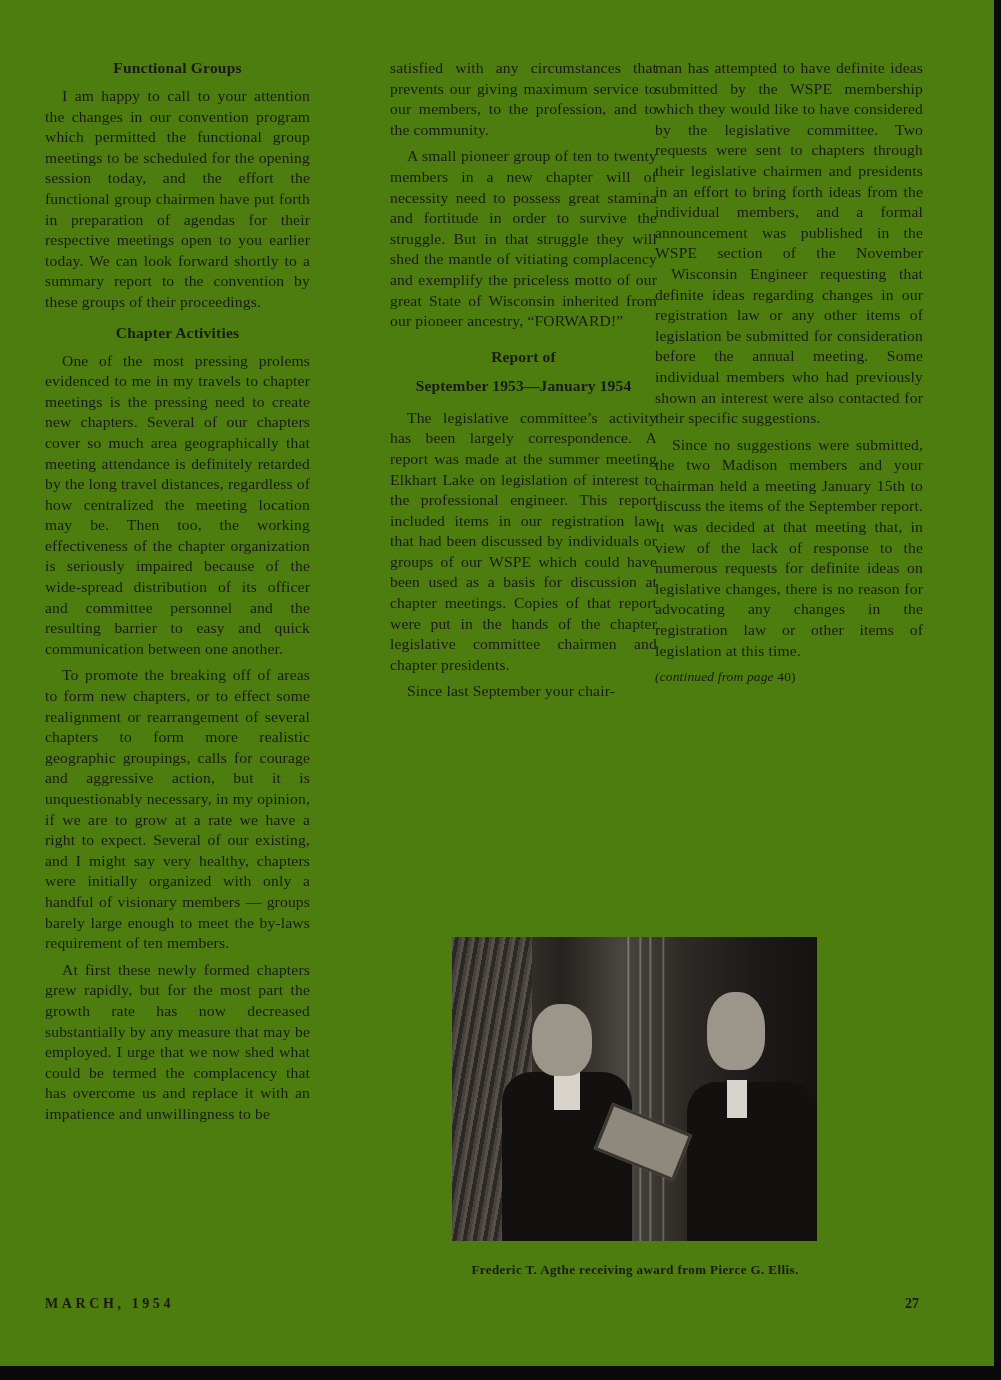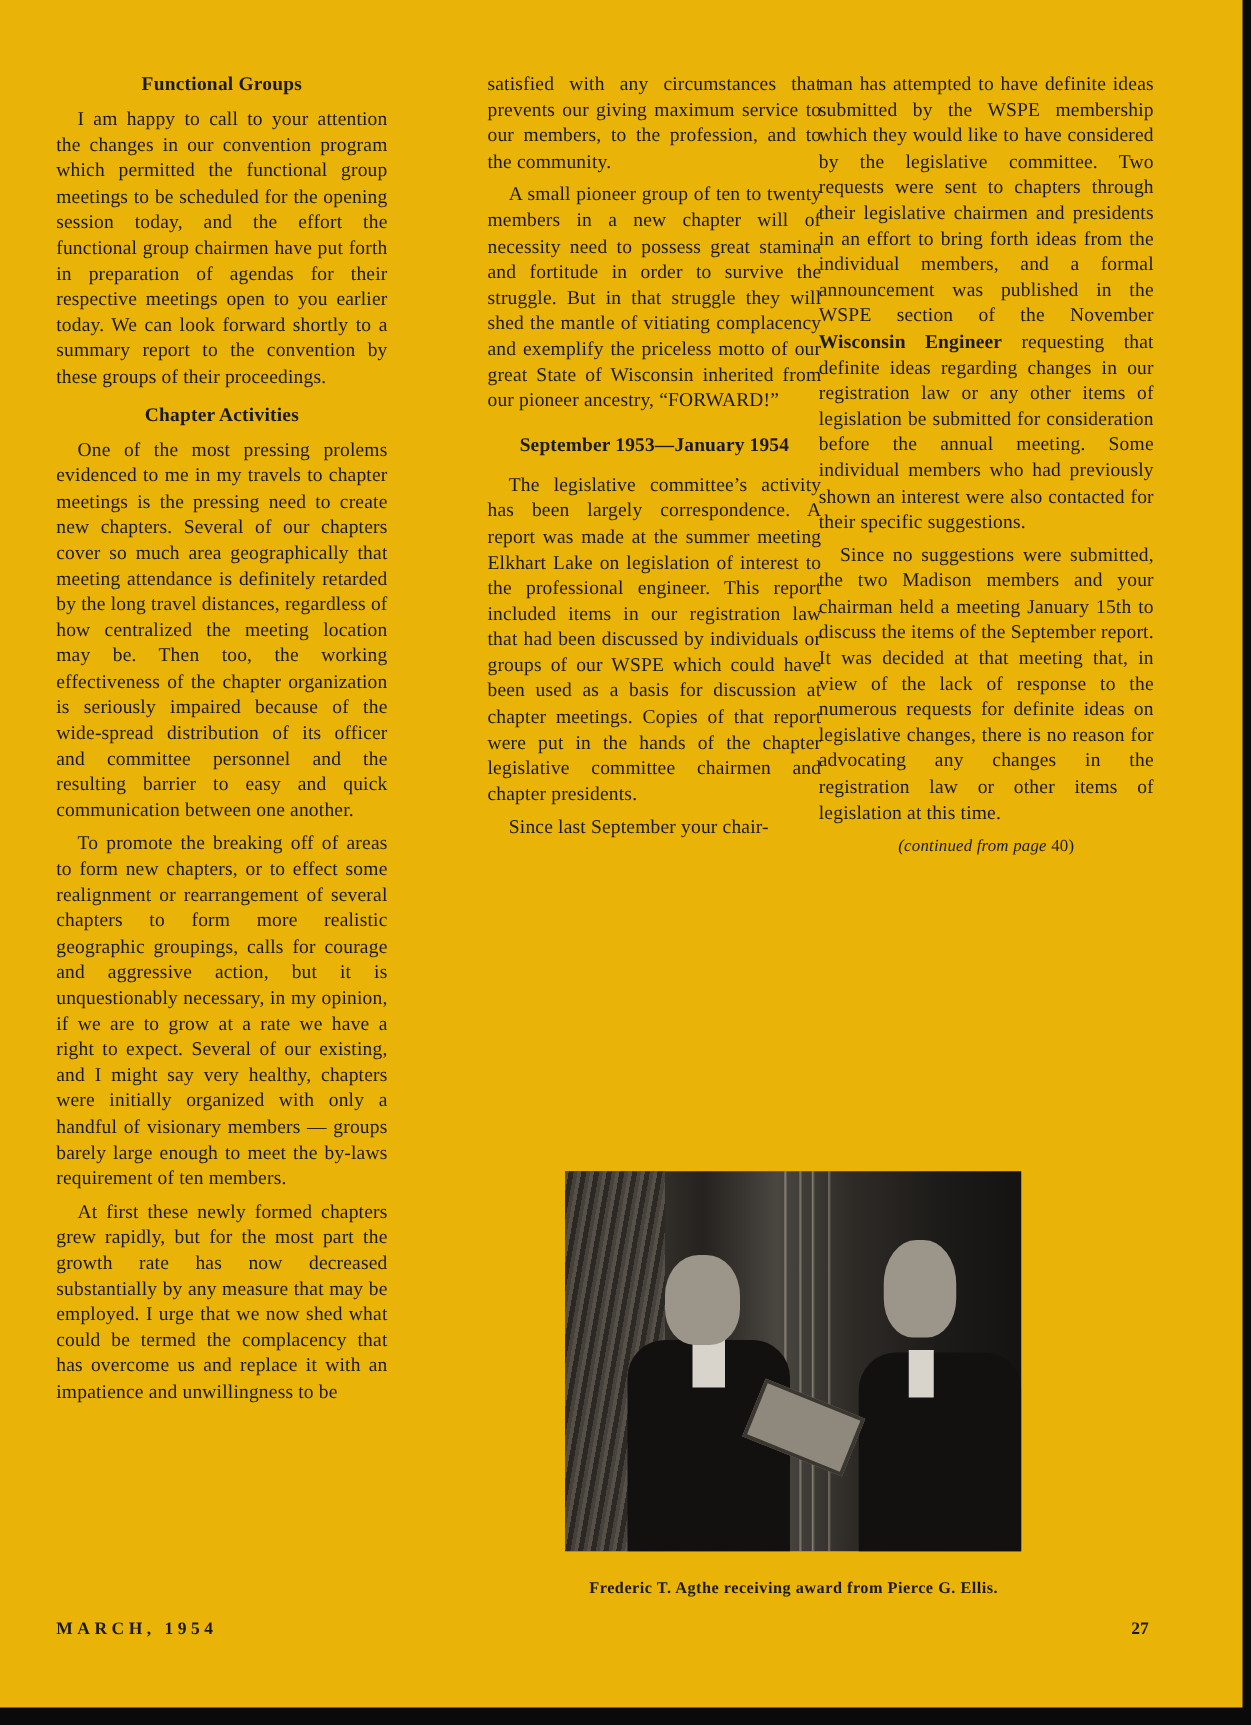--- a/index.html
+++ b/index.html
@@ -4,44 +4,44 @@
 <style>
   html, body { margin: 0; padding: 0; }
   body {
     width: 1001px; height: 1380px; position: relative; overflow: hidden;
     background: #0a0a0a;
     font-family: "Liberation Serif", "DejaVu Serif", serif;
     color: #1a1a1a;
   }
   .page {
     position: absolute; left: 0; top: 0; width: 994px; height: 1366px;
-    background: #eab308;
+    background: #4d7c0f;
   }
   .col {
     position: absolute; top: 58px;
     font-size: 15.6px; line-height: 20.6px;
     text-align: justify; hyphens: manual;
     letter-spacing: 0.15px;
   }
   .col1 { left: 45px; width: 265px; }
   .col2 { left: 349px; width: 267px; margin-left: 41px; }
   .col3 { left: 655px; width: 268px; }
   .col p { margin: 0 0 6px 0; text-indent: 17px; }
   .col p.noindent { text-indent: 0; }
   h3 {
     margin: 0 0 8px 0; font-size: 15.5px; font-weight: bold; text-align: center;
     line-height: 20px; letter-spacing: 0.2px;
   }
   .report-head { margin: 10px 0 8px 0; }
   .report-head div {
     text-align: center; font-weight: bold; font-size: 15.5px; line-height: 29px;
   }
-  .continued { text-align: center; font-style: italic; font-size: 13.5px; margin-top: 4px; }
+  .continued { font-style: italic; font-size: 13.5px; margin-top: 4px; }
   .continued .pg { font-style: normal; }
-  b.mag { font-weight: bold; }
+  b.mag { font-weight: normal; margin-left: 16px; }
   .photo {
     position: absolute; left: 452px; top: 937px; width: 365px; height: 304px;
     background:
       linear-gradient(90deg, transparent 0px, transparent 175px, rgba(200,190,170,0.55) 176px, transparent 178px,
                       transparent 187px, rgba(200,190,170,0.5) 188px, transparent 190px,
                       transparent 197px, rgba(200,190,170,0.5) 198px, transparent 200px,
                       transparent 210px, rgba(200,190,170,0.45) 211px, transparent 213px),
       linear-gradient(90deg, #2a2724 0px, #3a3631 60px, #25221f 110px, #4a4640 170px, #2e2b27 230px, #1d1b19 300px, #141312 365px);
     overflow: hidden;
   }
@@ -86,20 +86,21 @@
     <h3 style="margin-top:10px;">Chapter Activities</h3>
     <p>One of the most pressing prolems evidenced to me in my travels to chapter meetings is the pressing need to create new chapters. Several of our chapters cover so much area geographically that meeting attendance is definitely retarded by the long travel distances, regardless of how centralized the meeting location may be. Then too, the working effectiveness of the chapter organization is seriously impaired because of the wide-spread distribution of its officer and committee personnel and the resulting barrier to easy and quick communication between one another.</p>
     <p>To promote the breaking off of areas to form new chapters, or to effect some realignment or rearrangement of several chapters to form more realistic geographic groupings, calls for courage and aggressive action, but it is unquestionably necessary, in my opinion, if we are to grow at a rate we have a right to expect. Several of our existing, and I might say very healthy, chapters were initially organized with only a handful of visionary members — groups barely large enough to meet the by-laws requirement of ten members.</p>
     <p>At first these newly formed chapters grew rapidly, but for the most part the growth rate has now decreased substantially by any measure that may be employed. I urge that we now shed what could be termed the complacency that has overcome us and replace it with an impatience and unwillingness to be</p>
   </div>
 
   <div class="col col2">
     <p class="noindent">satisfied with any circumstances that prevents our giving maximum service to our members, to the profession, and to the community.</p>
     <p>A small pioneer group of ten to twenty members in a new chapter will of necessity need to possess great stamina and fortitude in order to survive the struggle. But in that struggle they will shed the mantle of vitiating complacency and exemplify the priceless motto of our great State of Wisconsin inherited from our pioneer ancestry, “FORWARD!”</p>
     <div class="report-head">
+      <div>Report of</div>
       <div>September 1953—January 1954</div>
     </div>
     <p>The legislative committee’s activity has been largely correspondence. A report was made at the summer meeting Elkhart Lake on legislation of interest to the professional engineer. This report included items in our registration law that had been discussed by individuals or groups of our WSPE which could have been used as a basis for discussion at chapter meetings. Copies of that report were put in the hands of the chapter legislative committee chairmen and chapter presidents.</p>
     <p>Since last September your chair-</p>
   </div>
 
   <div class="col col3">
     <p class="noindent"><span>man has attempted to have definite ideas submitted by the WSPE membership which they would like to have considered by the legislative committee. Two requests were sent to chapters through their legislative chairmen and presidents in an effort to bring forth ideas from the individual members, and a formal announcement was published in the WSPE section of the November</span> <b class="mag">Wisconsin Engineer</b> <span>requesting that definite ideas regarding changes in our registration law or any other items of legislation be submitted for consideration before the annual meeting. Some individual members who had previously shown an interest were also contacted for their specific suggestions.</span></p>
     <p>Since no suggestions were submitted, the two Madison members and your chairman held a meeting January 15th to discuss the items of the September report. It was decided at that meeting that, in view of the lack of response to the numerous requests for definite ideas on legislative changes, there is no reason for advocating any changes in the registration law or other items of legislation at this time.</p>
     <div class="continued"><span>(continued from page</span> <span class="pg">40)</span></div>

